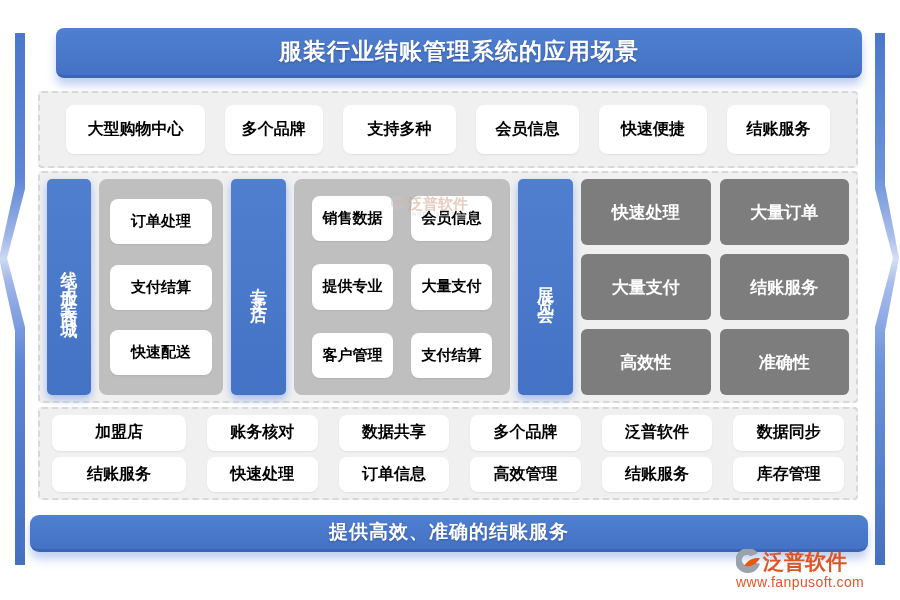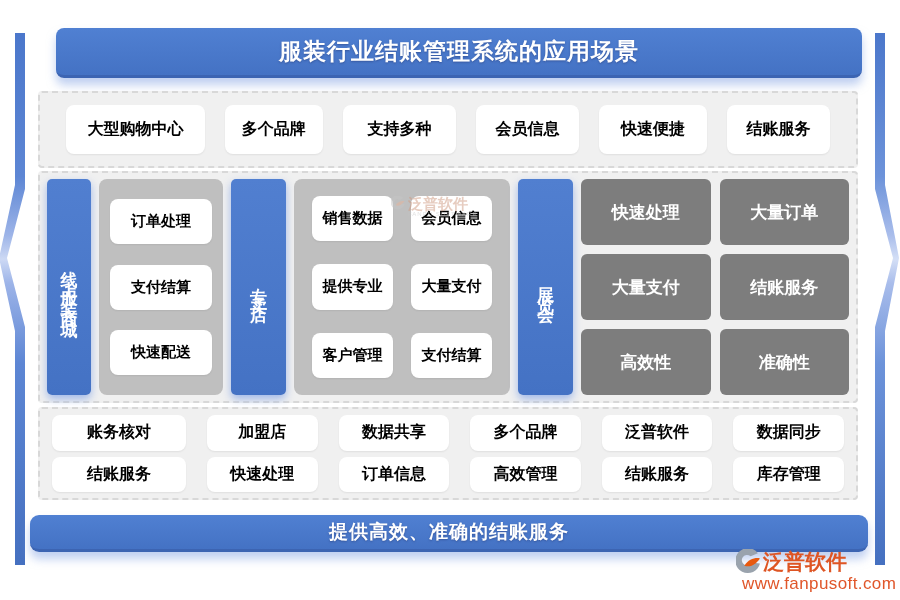--- a/index.html
+++ b/index.html
@@ -99,21 +99,21 @@
   .watermark .wm-brand { font-size:15px; font-weight:bold; color:#cf9b82; line-height:15px; }
   .watermark .wm-sub { font-size:6px; color:#c2c2c2; letter-spacing:1px; }
 
   
   .footer {
     position:absolute; right:6px; top:549px; width:158px;
     display:flex; flex-direction:column; align-items:flex-start;
   }
   .footer .brand-row { display:flex; align-items:center; gap:2px; }
   .footer .brand-name { font-size:21px; font-weight:bold; color:#de5524; line-height:24px; }
-  .footer .brand-url { font-size:17px; color:#e0562a; margin-left:6px; letter-spacing:.4px; }
+  .footer .brand-url { font-size:14px; color:#e0562a; margin-left:0; letter-spacing:.4px; }
 </style>
 </head>
 <body>
 
 <div id="canvas">
 
   <svg class="side-arrow left" viewBox="0 0 32 532">
     <defs>
       <linearGradient id="gL" x1="0" y1="0" x2="0" y2="1">
         <stop offset="0" stop-color="#4b77cb"></stop>
@@ -177,22 +177,22 @@
       <div class="dchip">快速处理</div>
       <div class="dchip">大量订单</div>
       <div class="dchip">大量支付</div>
       <div class="dchip">结账服务</div>
       <div class="dchip">高效性</div>
       <div class="dchip">准确性</div>
     </div>
   </div>
 
   <div class="section section-bottom">
+    <div class="chip rowlabel">加盟店</div>
     <div class="chip">账务核对</div>
-    <div class="chip rowlabel">加盟店</div>
     <div class="chip">数据共享</div>
     <div class="chip">多个品牌</div>
     <div class="chip">泛普软件</div>
     <div class="chip">数据同步</div>
 
     <div class="chip rowlabel">结账服务</div>
     <div class="chip">快速处理</div>
     <div class="chip">订单信息</div>
     <div class="chip">高效管理</div>
     <div class="chip">结账服务</div>

